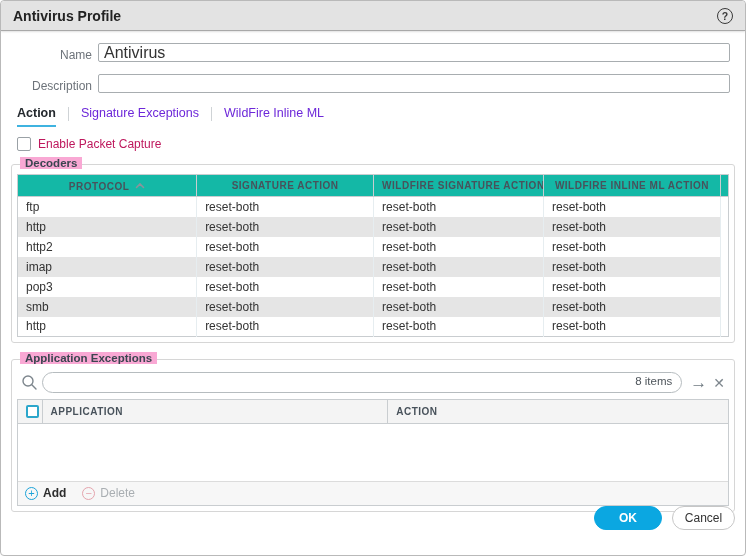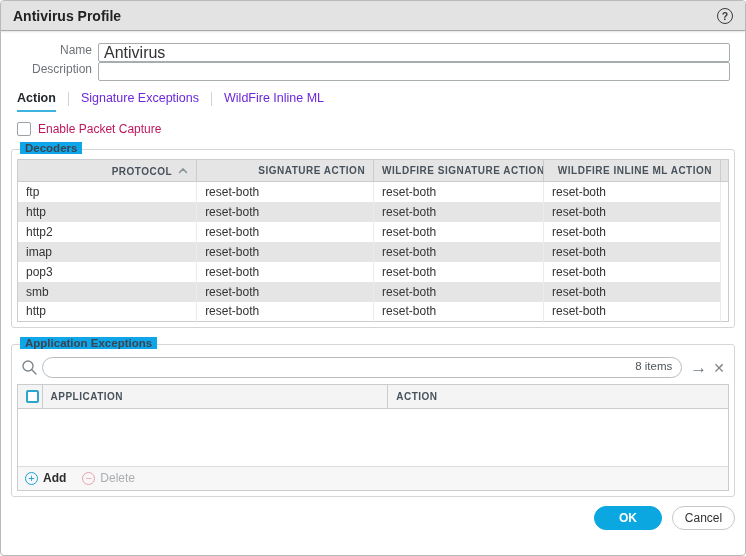--- a/index.html
+++ b/index.html
@@ -22,21 +22,21 @@
     padding:0 12px; border-radius:4px 4px 0 0;
   }
   .titlebar-title { font-size:14px; font-weight:700; color:#222; }
   .help-icon {
     width:16px; height:16px; border:1.4px solid #3a3a3a; border-radius:50%;
     display:flex; align-items:center; justify-content:center;
     font-size:10.5px; color:#3a3a3a; font-weight:700; cursor:pointer;
   }
   
   .form-area { padding-top:12px; }
-  .form-row { display:flex; align-items:flex-start; margin-bottom:0; }
+  .form-row { display:flex; align-items:flex-end; margin-bottom:12px; }
   .form-label {
     width:97px; text-align:right; font-size:12px; color:#6d737a;
     padding-right:6px; flex:none;
   }
   .form-input {
     flex:1; margin-right:15px; height:19px;
     border:1px solid #a8adb0; border-radius:2px;
     font-family:"Liberation Sans", sans-serif;
     font-size:16px; color:#333; padding:0 5px; outline:none;
   }
@@ -51,29 +51,29 @@
     width:14px; height:14px; border:1px solid #9aa1a6; border-radius:2px;
     background:#fff; appearance:none; -webkit-appearance:none; cursor:pointer; flex:none;
   }
   .checkbox-label { font-size:12px; color:#be185d; margin-left:7px; }
   
   .group {
     position:relative; border:1px solid #d6d6d6; border-radius:3px;
     margin:0 10px; padding:9px 5px 5px 5px; background:#fff;
   }
   .group-legend {
-    position:absolute; top:-8px; left:8px; background:#0ea5e9; padding:0 5px;
+    position:absolute; top:-8px; left:8px; background:#f9a8d4; padding:0 5px;
     font-size:11.5px; font-weight:700; color:#3b4550;
   }
   .group-decoders { margin-top:13px; }
   .group-appex { margin-top:16px; }
   
   table.grid { width:100%; border-collapse:collapse; table-layout:fixed; border:1px solid #c9cdd0; }
   table.grid th {
-    background:#e5e5e5; text-align:right; font-size:10px; letter-spacing:.5px;
+    background:#14b8a6; text-align:center; font-size:10px; letter-spacing:.5px;
     color:#48525b; font-weight:700; height:22px; padding:0 8px;
     border-right:1px solid #c9cdd0; border-bottom:1px solid #c9cdd0;
     white-space:nowrap; overflow:hidden;
   }
   table.grid th:last-child { border-right:none; }
   table.grid td {
     font-size:12px; color:#333; height:20px; padding:0 8px;
     border-right:1px solid #e6edf0; white-space:nowrap; overflow:hidden;
   }
   table.grid td:last-child { border-right:none; }

